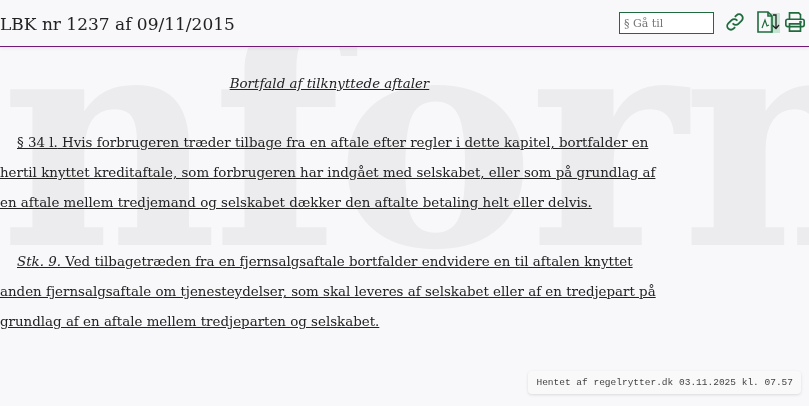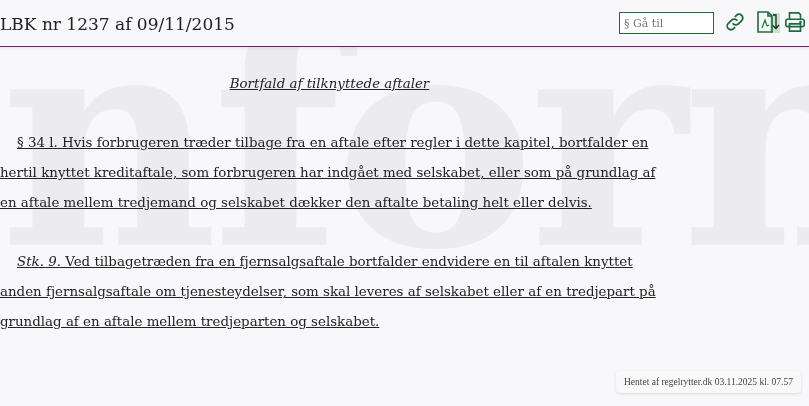--- a/index.html
+++ b/index.html
@@ -57,21 +57,21 @@
   .heading {
     text-align: center; font-style: italic; margin-top: 22px;
     font-size: 13.4px; padding-left: 0; margin-bottom: 5px;
   }
   .para { text-indent: 17px; white-space: normal; margin-top: 29px; }
   .stk { font-style: italic; }
   .footer-badge {
     position: absolute; right: 8px; top: 371px;
     background: #f9f9fa; border-radius: 4px;
     box-shadow: 0 1px 3px rgba(0,0,0,0.12);
-    font-family: Liberation Serif, serif;
+    font-family: Liberation Mono, monospace;
     font-size: 9.5px; color: #444; padding: 6px 8px;
     z-index: 3;
   }
 </style>
 </head>
 <body>
 
 <div class="watermark">nforma</div>
 
 <div class="header">

